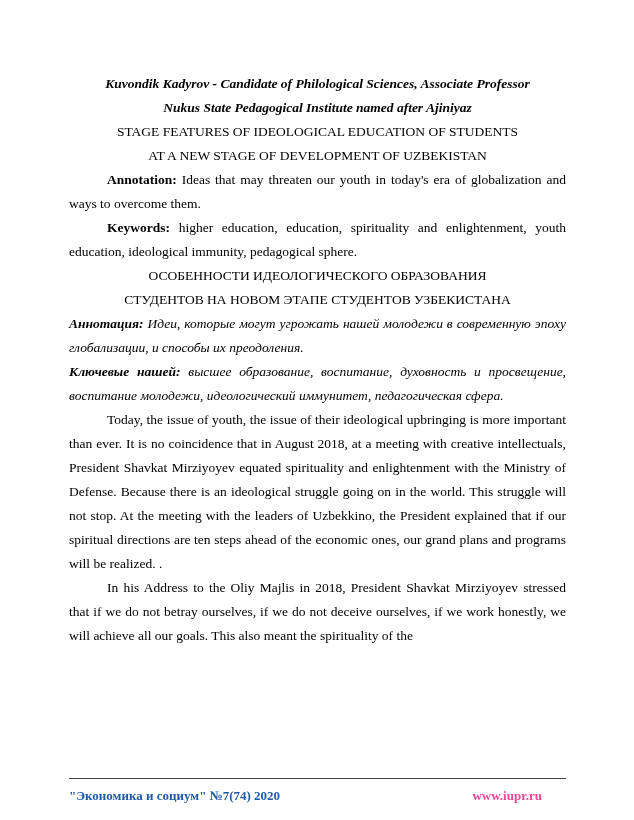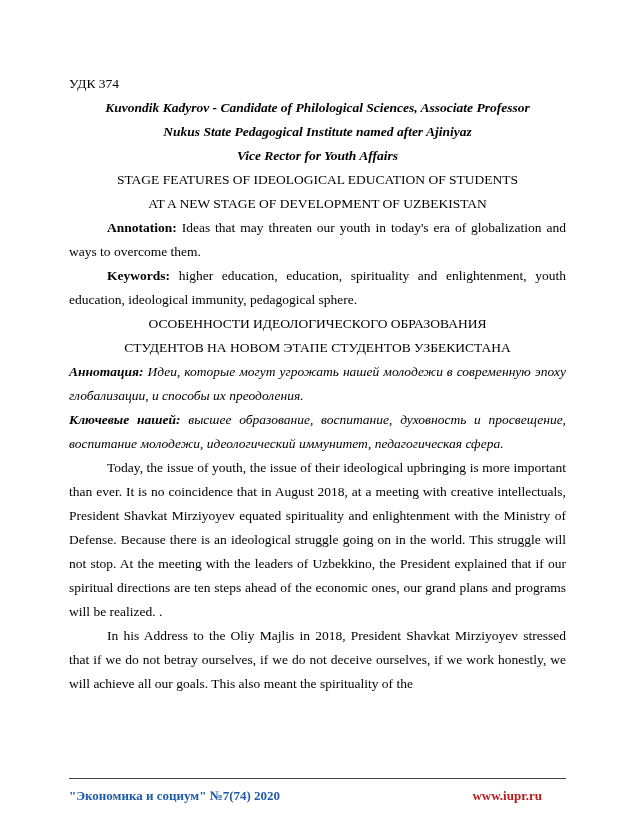--- a/index.html
+++ b/index.html
@@ -74,26 +74,24 @@
     margin-right: 24px;
     cursor: pointer;
   }
 </style>
 </head>
 <body>
 
 <div class="page">
   <div class="content">
 
-    <p class="udk">УДК 374</p>
 
     <div class="author-block">
       <p>Kuvondik Kadyrov - Candidate of Philological Sciences, Associate Professor</p>
       <p>Nukus State Pedagogical Institute named after Ajiniyaz</p>
-      <p>Vice Rector for Youth Affairs</p>
     </div>
 
     <h1 class="title">
       <span class="tline">STAGE FEATURES OF IDEOLOGICAL EDUCATION OF STUDENTS</span>
       <span class="tline">AT A NEW STAGE OF DEVELOPMENT OF UZBEKISTAN</span>
     </h1>
 
     <p class="para indent"><b class="b">Annotation:</b> <span>Ideas that may threaten our youth in today's era of globalization and ways to overcome them.</span></p>
 
     <p class="para indent"><b class="b">Keywords:</b> <span>higher education, education, spirituality and enlightenment, youth education, ideological immunity, pedagogical sphere.</span></p>
@@ -110,16 +108,16 @@
     <p class="para indent">Today, the issue of youth, the issue of their ideological upbringing is more important than ever. It is no coincidence that in August 2018, at a meeting with creative intellectuals, President Shavkat Mirziyoyev equated spirituality and enlightenment with the Ministry of Defense. Because there is an ideological struggle going on in the world. This struggle will not stop. At the meeting with the leaders of Uzbekkino, the President explained that if our spiritual directions are ten steps ahead of the economic ones, our grand plans and programs will be realized. .</p>
 
     <p class="para indent">In his Address to the Oliy Majlis in 2018, President Shavkat Mirziyoyev stressed that if we do not betray ourselves, if we do not deceive ourselves, if we work honestly, we will achieve all our goals. This also meant the spirituality of the</p>
 
   </div>
 
   <div class="footer">
     <div class="footer-rule"></div>
     <div class="footer-row">
       <span class="footer-journal" style="color: rgb(31, 90, 169);">"Экономика и социум" №7(74) 2020</span>
-      <span class="footer-site" style="color: #b91c1c; margin-left: 48px;">www.iupr.ru</span>
+      <span class="footer-site" style="color: #ec4899; margin-left: 48px;">www.iupr.ru</span>
     </div>
   </div>
 </div>
 
 </body></html>

